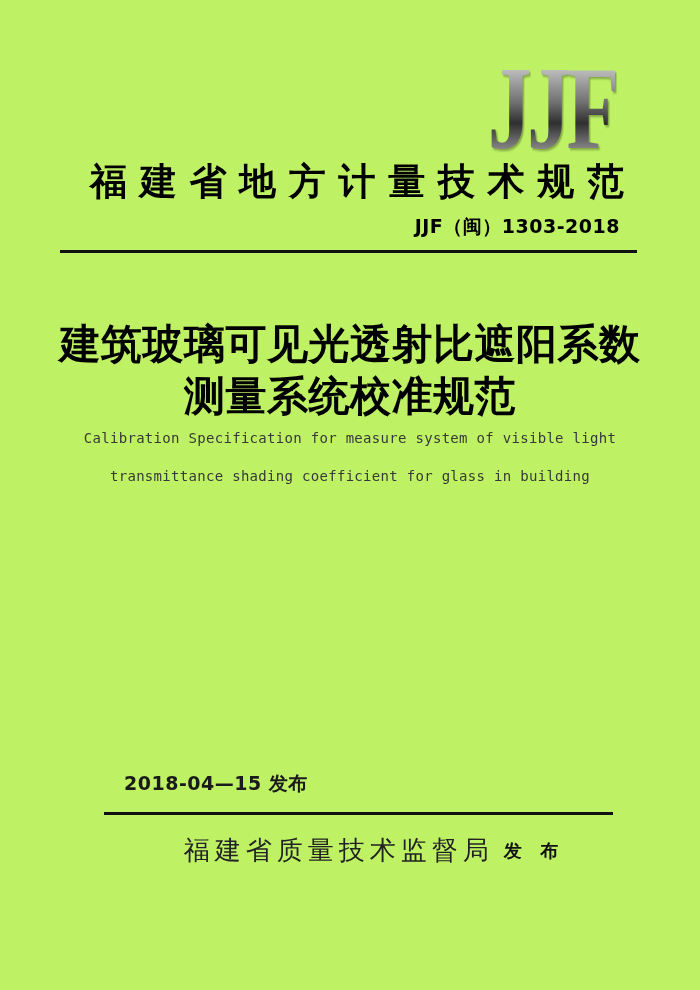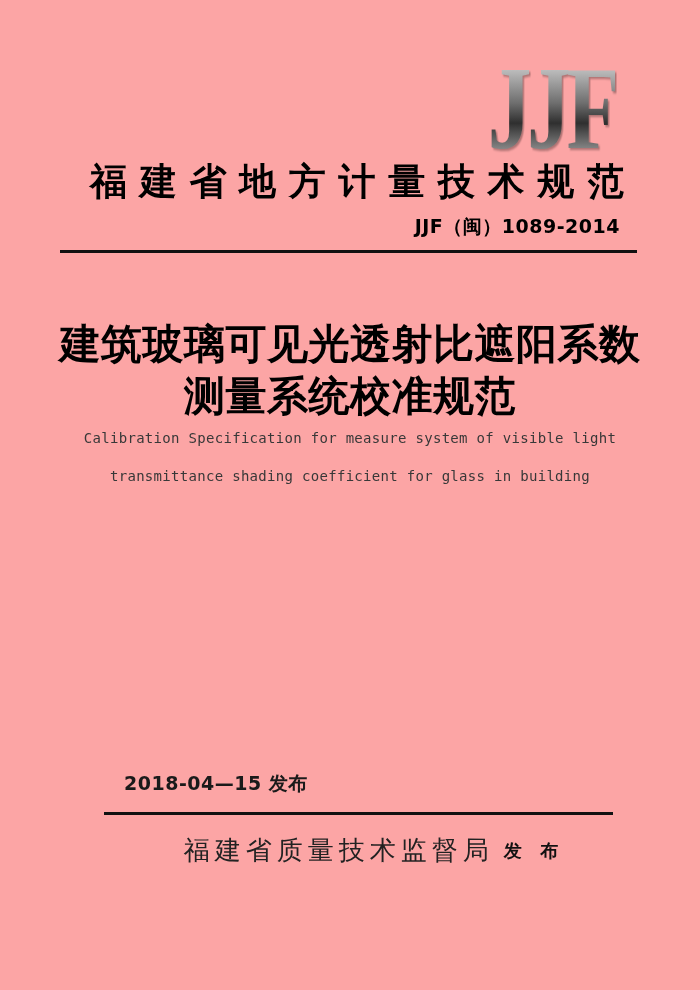--- a/index.html
+++ b/index.html
@@ -1,20 +1,20 @@
 <!DOCTYPE html>
 <html><head>
 <meta charset="utf-8">
 <style>
   html, body { margin: 0; padding: 0; background: #ffffff; }
   .page {
     position: relative;
     width: 700px;
     height: 990px;
-    background: #fca5a5;
+    background: #bef264;
     overflow: hidden;
     font-family: "Liberation Sans", sans-serif;
     color: #000;
   }
 
   
   .logo {
     position: absolute;
     top: 50px;
     right: 85px;
@@ -131,21 +131,21 @@
 </style>
 </head>
 <body>
 
 <div class="page">
 
   <div class="logo">JJF</div>
 
   <div class="heading">福 建 省 地 方 计 量 技 术 规 范</div>
 
-  <div class="spec-number">JJF（闽）1089-2014</div>
+  <div class="spec-number">JJF（闽）1303-2018</div>
 
   <div class="rule rule-top"></div>
 
   <div class="title-cn title-cn-1">建筑玻璃可见光透射比遮阳系数</div>
 
   <div class="title-cn title-cn-2">测量系统校准规范</div>
 
   <div class="title-en title-en-1">Calibration Specification for measure system of visible light</div>
 
   <div class="title-en title-en-2">transmittance shading coefficient for glass in building</div>

